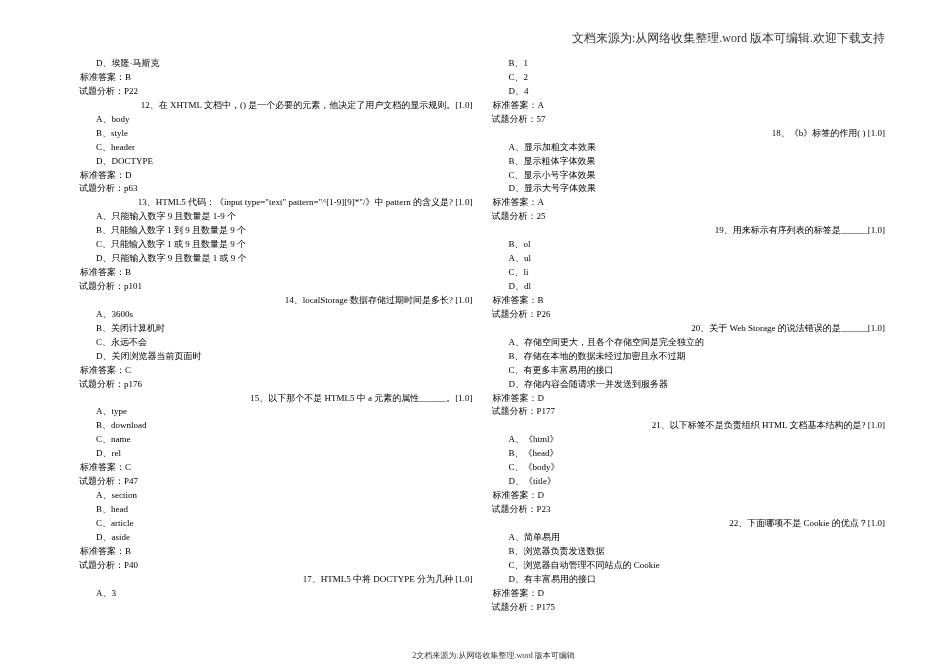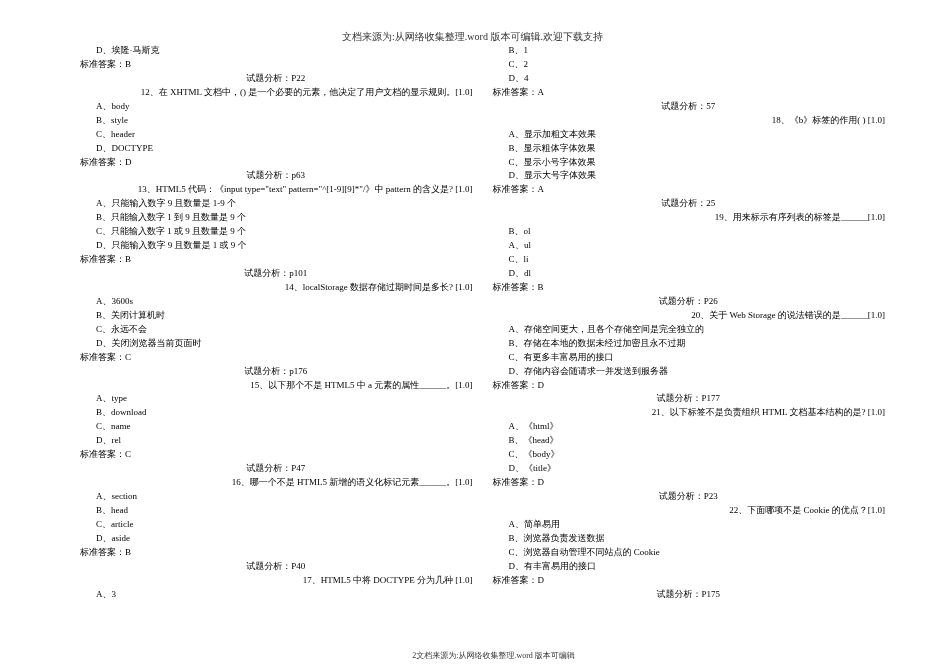--- a/index.html
+++ b/index.html
@@ -13,35 +13,36 @@
       position: relative;
       overflow: hidden;
     }
     .page {
       width: 945px;
       height: 669px;
       position: relative;
       padding: 30px 60px 20px 60px;
     }
     .header {
-      text-align: center;
-      font-size: 10px;
+      text-align: right;
+      font-size: 12px;
+      margin-bottom: 10px;
       color: #333;
     }
     .columns {
       display: flex;
     }
     .col {
       flex: 1;
       line-height: 1.55;
     }
     .q-line { margin-left: 20px; text-align: right; }
     .opt-line { margin-left: 36px; }
     .ans-line { margin-left: 20px; }
-    .anal-line { margin-left: 19px; text-align: center; }
+    .anal-line { margin-left: 19px; }
     .footer {
       position: absolute;
       bottom: 8px;
       left: 0;
       right: 0;
       text-align: center;
       font-size: 8px;
       color: #333;
       padding-left: 42px;
     }
@@ -84,21 +85,20 @@
       <div class="anal-line">试题分析：p176</div>
 
       <div class="q-line">15、以下那个不是 HTML5 中 a 元素的属性______。[1.0]</div>
       <div class="opt-line">A、type</div>
       <div class="opt-line">B、download</div>
       <div class="opt-line">C、name</div>
       <div class="opt-line">D、rel</div>
       <div class="ans-line">标准答案：C</div>
       <div class="anal-line">试题分析：P47</div>
 
-      <div class="q-line">16、哪一个不是 HTML5 新增的语义化标记元素______。[1.0]</div>
       <div class="opt-line">A、section</div>
       <div class="opt-line">B、head</div>
       <div class="opt-line">C、article</div>
       <div class="opt-line">D、aside</div>
       <div class="ans-line">标准答案：B</div>
       <div class="anal-line">试题分析：P40</div>
 
       <div class="q-line">17、HTML5 中将 DOCTYPE 分为几种 [1.0]</div>
       <div class="opt-line">A、3</div>
     </div>

